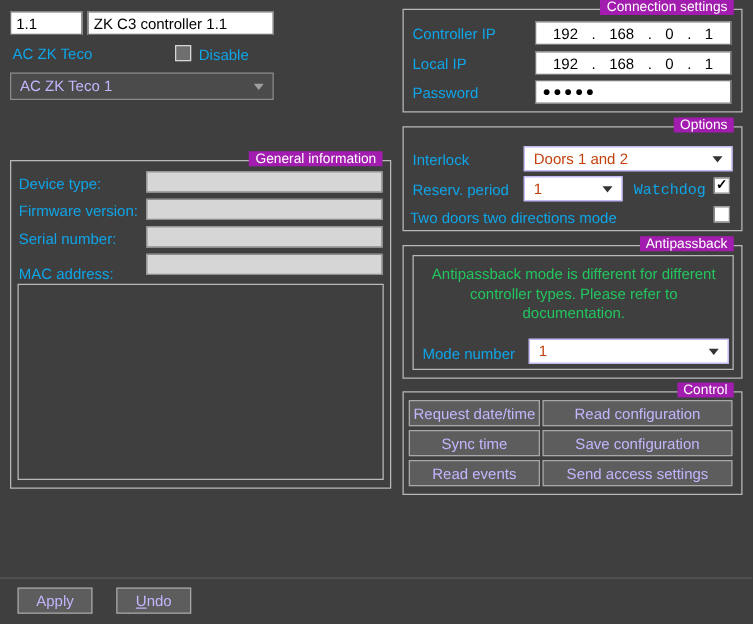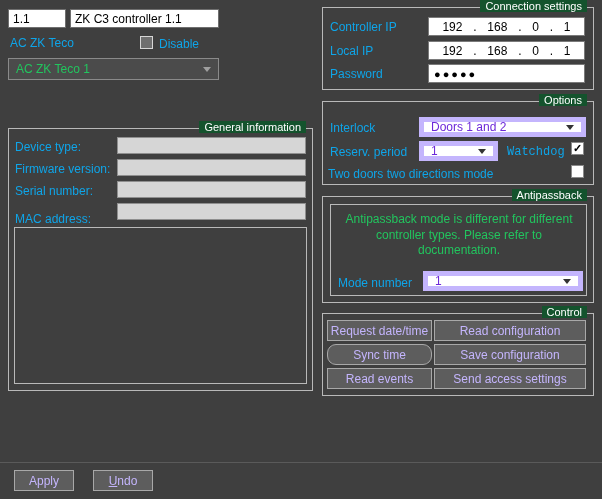--- a/index.html
+++ b/index.html
@@ -9,36 +9,36 @@
     background:#3f3f3f;
     font-family:"Liberation Sans", sans-serif;
     font-size:12px;
     color:#ffffff;
     overflow:hidden;
   }
   .label { position:absolute; color:#0ea5e9; font-size:12px; white-space:nowrap; }
   .groupbox { position:absolute; border:1px solid #b9b9b9; }
   .group-title {
     position:absolute; top:-8px; right:6px;
-    background:#14532d; padding:0 5px;
+    background:#a21caf; padding:0 5px;
     font-size:11px; color:#ffffff; white-space:nowrap;
   }
   .txt {
     position:absolute; background:#ffffff; color:#000000;
     border:1px solid #6f6f6f; font-size:12px; padding:1px 4px;
     font-family:"Liberation Sans", sans-serif; outline:none;
   }
   .txt.dis { background:#d6d6d6; border:1px solid #8f8f8f; }
   .combo {
-    position:absolute; background:#ffffff; color:#6d28d9;
+    position:absolute; background:#ffffff; color:#c2410c;
     display:flex; align-items:center; justify-content:space-between;
-    padding:0 7px 0 7px; font-size:12px; border:5px solid #c4b5fd;
+    padding:0 7px 0 7px; font-size:12px; border:1px solid #c4b5fd;
     cursor:default;
   }
-  .combo.disabled { background:#4b4b4b; color:#22c55e; border:1px solid #8a8a8a; }
+  .combo.disabled { background:#4b4b4b; color:#c4b5fd; border:1px solid #8a8a8a; }
   .chev {
     width:0; height:0; flex:0 0 auto; margin-left:6px;
     border-left:4px solid transparent; border-right:4px solid transparent;
     border-top:5px solid #333333;
   }
   .combo.disabled .chev { border-top-color:#9f9f9f; }
   .btn {
     position:absolute; background:#5d5d5d; border:1px solid #a8a8a8;
     color:#c4b5fd; font-size:12px; font-family:"Liberation Sans", sans-serif;
     display:flex; align-items:center; justify-content:center;
@@ -169,21 +169,21 @@
   <span class="chev"></span>
 </div>
 
 <div class="groupbox" style="left:322px; top:313px; width:272px; height:83px;">
   <span class="group-title">Control</span>
 </div>
 
 <button class="btn" style="left:327px; top:320px; width:105px; height:21px;">Request date/time</button>
 <button class="btn" style="left:434px; top:320px; width:152px; height:21px;">Read configuration</button>
 
-<button class="btn" style="left:327px; top:344px; width:105px; height:21px;border-radius:9px;">Sync time</button>
+<button class="btn" style="left:327px; top:344px; width:105px; height:21px;">Sync time</button>
 <button class="btn" style="left:434px; top:344px; width:152px; height:21px;">Save configuration</button>
 
 <button class="btn" style="left:327px; top:368px; width:105px; height:21px;">Read events</button>
 <button class="btn" style="left:434px; top:368px; width:152px; height:21px;">Send access settings</button>
 
 <div class="divider" style="top:462px;"></div>
 
 <button class="btn" style="left:14px; top:470px; width:60px; height:21px;">Apply</button>
 <button class="btn" style="left:93px; top:470px; width:60px; height:21px;">
   <span class="ukey">U</span>

